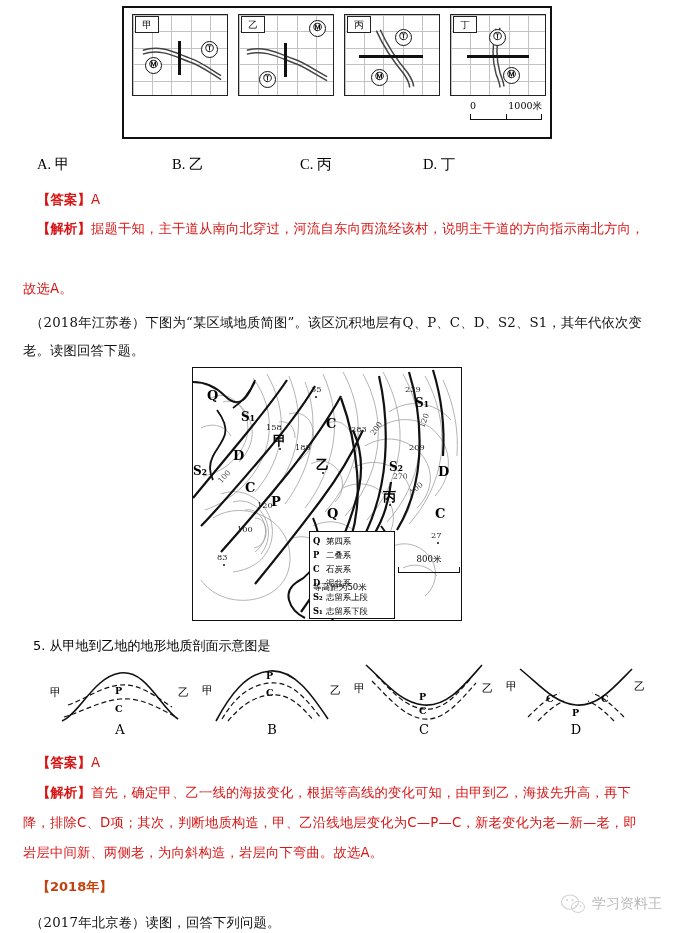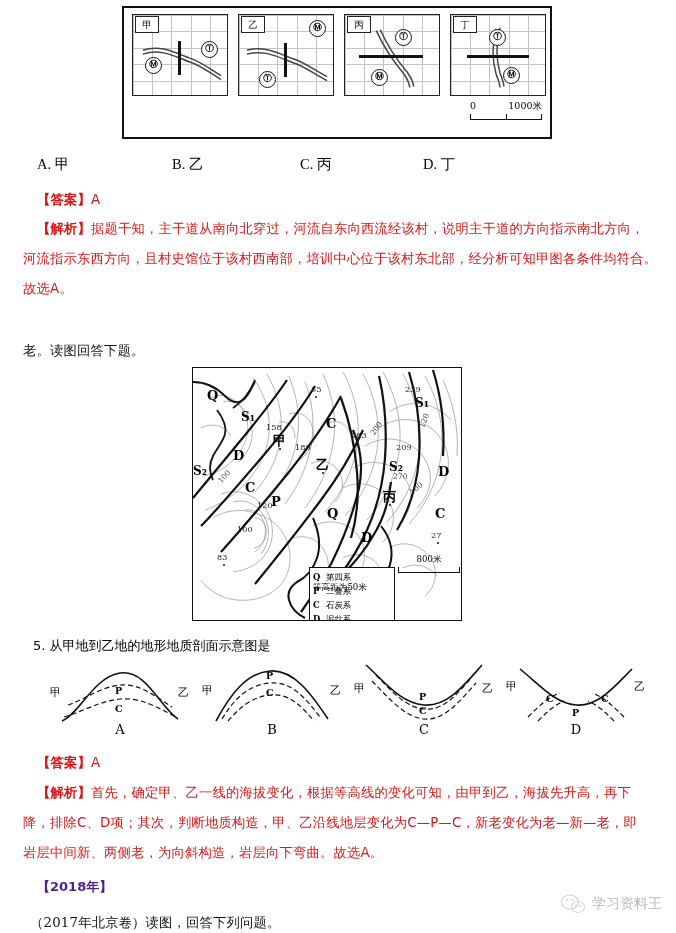--- a/index.html
+++ b/index.html
@@ -5,21 +5,21 @@
   html,body{margin:0;padding:0;background:#ffffff;}
   body{
     width:676px;height:933px;position:relative;overflow:hidden;
     font-family:"Liberation Serif","DejaVu Serif",serif;
     color:#000;
   }
   .page{position:relative;width:676px;height:933px;}
 
   
   .txt{position:absolute;white-space:nowrap;}
-  .blue{color:#4c1d95;text-align:center;}
+  .blue{color:#c2410c;text-align:center;}
   .bold{font-weight:bold;}
 
   .para{position:absolute;color:#d81616;font-size:13.3px;line-height:30px;
         font-family:"DejaVu Sans","Liberation Sans",sans-serif;letter-spacing:.2px;}
   .para-blk{position:absolute;color:#111;font-size:13.3px;line-height:30px;
         font-family:"DejaVu Serif","Liberation Serif",serif;letter-spacing:.2px;}
 
   
   #fig6{position:absolute;left:122px;top:6px;width:430px;height:133px;
         border:2px solid #111;background:#fff;box-sizing:border-box;}
@@ -61,21 +61,21 @@
           border:1.6px solid #111;background:#fff;box-sizing:border-box;overflow:hidden;}
   #geomap svg{position:absolute;left:0;top:0;}
   .mlab{position:absolute;font-weight:bold;font-size:13px;font-family:"DejaVu Serif",serif;z-index:6;}
   .mlabs{position:absolute;font-weight:bold;font-size:12px;font-family:"DejaVu Serif",serif;z-index:6;}
   .elev{position:absolute;font-size:8.2px;font-family:"DejaVu Serif",serif;z-index:6;color:#222;}
   .elevdot{position:absolute;width:2px;height:2px;background:#111;border-radius:50%;z-index:6;}
   .ctl{position:absolute;font-size:7.6px;font-family:"DejaVu Serif",serif;color:#444;z-index:6;}
 
   .maplegend{position:absolute;left:116px;top:163px;width:86px;height:88px;border:1.2px solid #111;
              background:#fff;z-index:8;font-size:8.4px;font-family:"DejaVu Serif",serif;
-             padding:2px 0 0 3px;box-sizing:border-box;line-height:14px;margin-top:36px;}
+             padding:2px 0 0 3px;box-sizing:border-box;line-height:14px;}
   .maplegend div span.k{display:inline-block;width:13px;font-weight:bold;}
 
   .mapscale{position:absolute;left:205px;top:186px;width:62px;z-index:8;
             font-size:8.6px;font-family:"DejaVu Serif",serif;text-align:center;}
   .mapscale .bar{position:relative;height:5px;border-left:1.3px solid #111;border-right:1.3px solid #111;
         border-bottom:1.3px solid #111;margin-top:1px;}
   .mapkey{position:absolute;left:205px;top:163px;width:66px;z-index:8;
           font-size:8.4px;font-family:"DejaVu Serif",serif;line-height:13px;}
   .mapkey .k-line{display:inline-block;width:17px;height:1.2px;background:#9a9a9a;vertical-align:4px;}
   .mapkey .k-thick{display:inline-block;width:17px;height:2.6px;background:#111;vertical-align:4px;}
@@ -182,23 +182,23 @@
     <span>丁</span>
   </div>
 
   <div class="para" style="left:37px;top:185px;">
     <span class="bold">【答案】</span><span>A</span>
   </div>
 
   <div class="para" style="left:37px;top:214px;">
     <span class="bold">【解析】</span><span>据题干知，主干道从南向北穿过，河流自东向西流经该村，说明主干道的方向指示南北方向，</span>
   </div>
-  <div class="para" style="left:23px;top:244px;">河流指示东西方向，且村史馆位于该村西南部，培训中心位于该村东北部，经分析可知甲图各条件均符合。</div>
   <div class="para" style="left:23px;top:274px;">故选A。</div>
 
+  <div class="para-blk" style="left:30px;top:308px;">（2018年江苏卷）下图为“某区域地质简图”。该区沉积地层有Q、P、C、D、S2、S1，其年代依次变</div>
   <div class="para-blk" style="left:23px;top:336px;">老。读图回答下题。</div>
 
   <div id="geomap">
     <svg width="268" height="252" viewBox="0 0 268 252">
 
       <g fill="none" stroke="#9a9a9a" stroke-width="0.75">
         <path d="M18,30 C34,22 46,34 52,46 C58,60 54,76 44,88 C34,100 22,106 10,108"></path>
         <path d="M30,34 C44,30 54,42 58,56 C62,70 56,84 46,94"></path>
         <path d="M60,10 C72,26 78,46 76,66 C74,86 64,104 50,118 C38,130 24,138 12,142"></path>
         <path d="M74,6 C84,24 90,44 88,66 C86,88 76,108 62,124"></path>
@@ -274,23 +274,23 @@
     <div class="mlab" style="left:123px;top:88px;">乙</div>
     <div class="mlab" style="left:190px;top:120px;">丙</div>
     <div class="elevdot" style="left:86px;top:80px;"></div>
     <div class="elevdot" style="left:129px;top:104px;"></div>
     <div class="elevdot" style="left:196px;top:136px;"></div>
 
     <div class="elev" style="left:118px;top:16px;">35</div>
     <div class="elevdot" style="left:122px;top:28px;"></div>
     <div class="elev" style="left:73px;top:54px;">158</div>
     <div class="elev" style="left:102px;top:74px;">185</div>
-    <div class="elev" style="left:158px;top:56px;margin-top:6px;">283</div>
+    <div class="elev" style="left:158px;top:56px;">283</div>
     <div class="elev" style="left:212px;top:16px;">239</div>
-    <div class="elev" style="left:203px;top:74px;">209</div>
+    <div class="elev" style="left:216px;top:74px;">209</div>
     <div class="elev" style="left:238px;top:162px;">27</div>
     <div class="elevdot" style="left:244px;top:174px;"></div>
     <div class="elev" style="left:64px;top:132px;">120</div>
     <div class="elev" style="left:44px;top:156px;">100</div>
     <div class="elev" style="left:24px;top:184px;">83</div>
     <div class="elevdot" style="left:30px;top:196px;"></div>
 
     <div class="ctl" style="left:24px;top:104px;transform:rotate(-48deg);">100</div>
     <div class="ctl" style="left:176px;top:56px;transform:rotate(-55deg);">200</div>
     <div class="ctl" style="left:200px;top:104px;">270</div>

